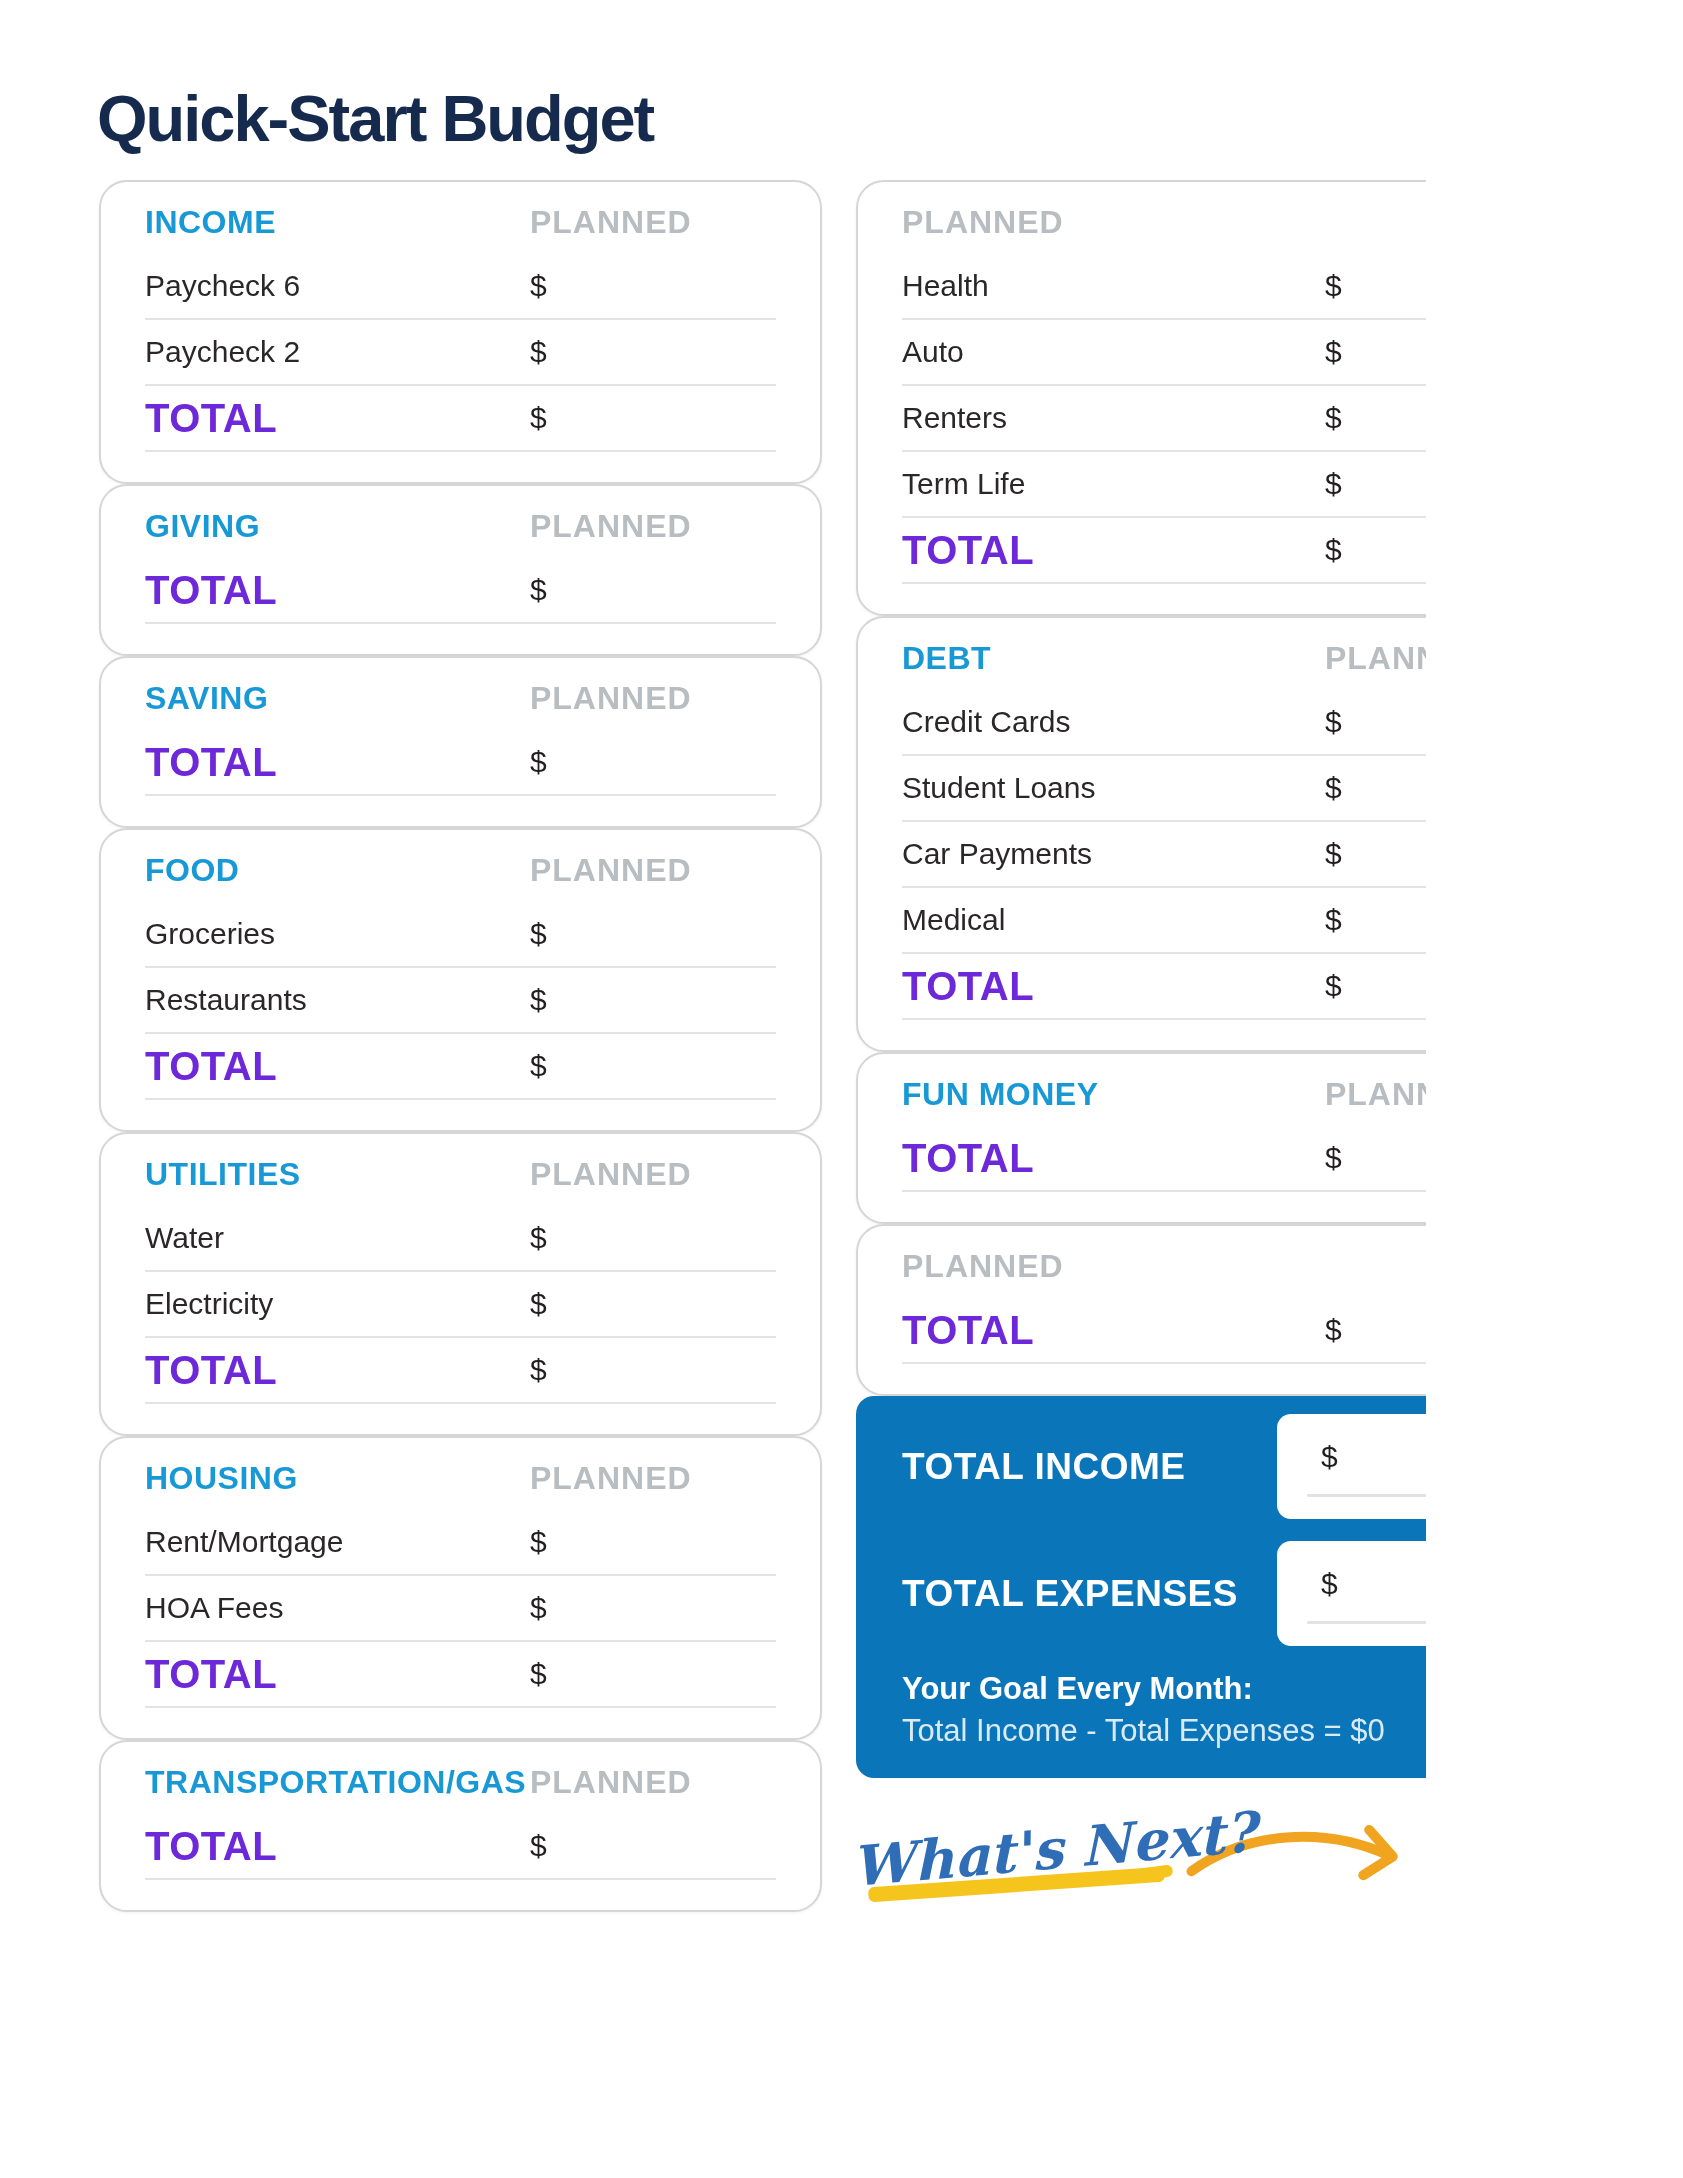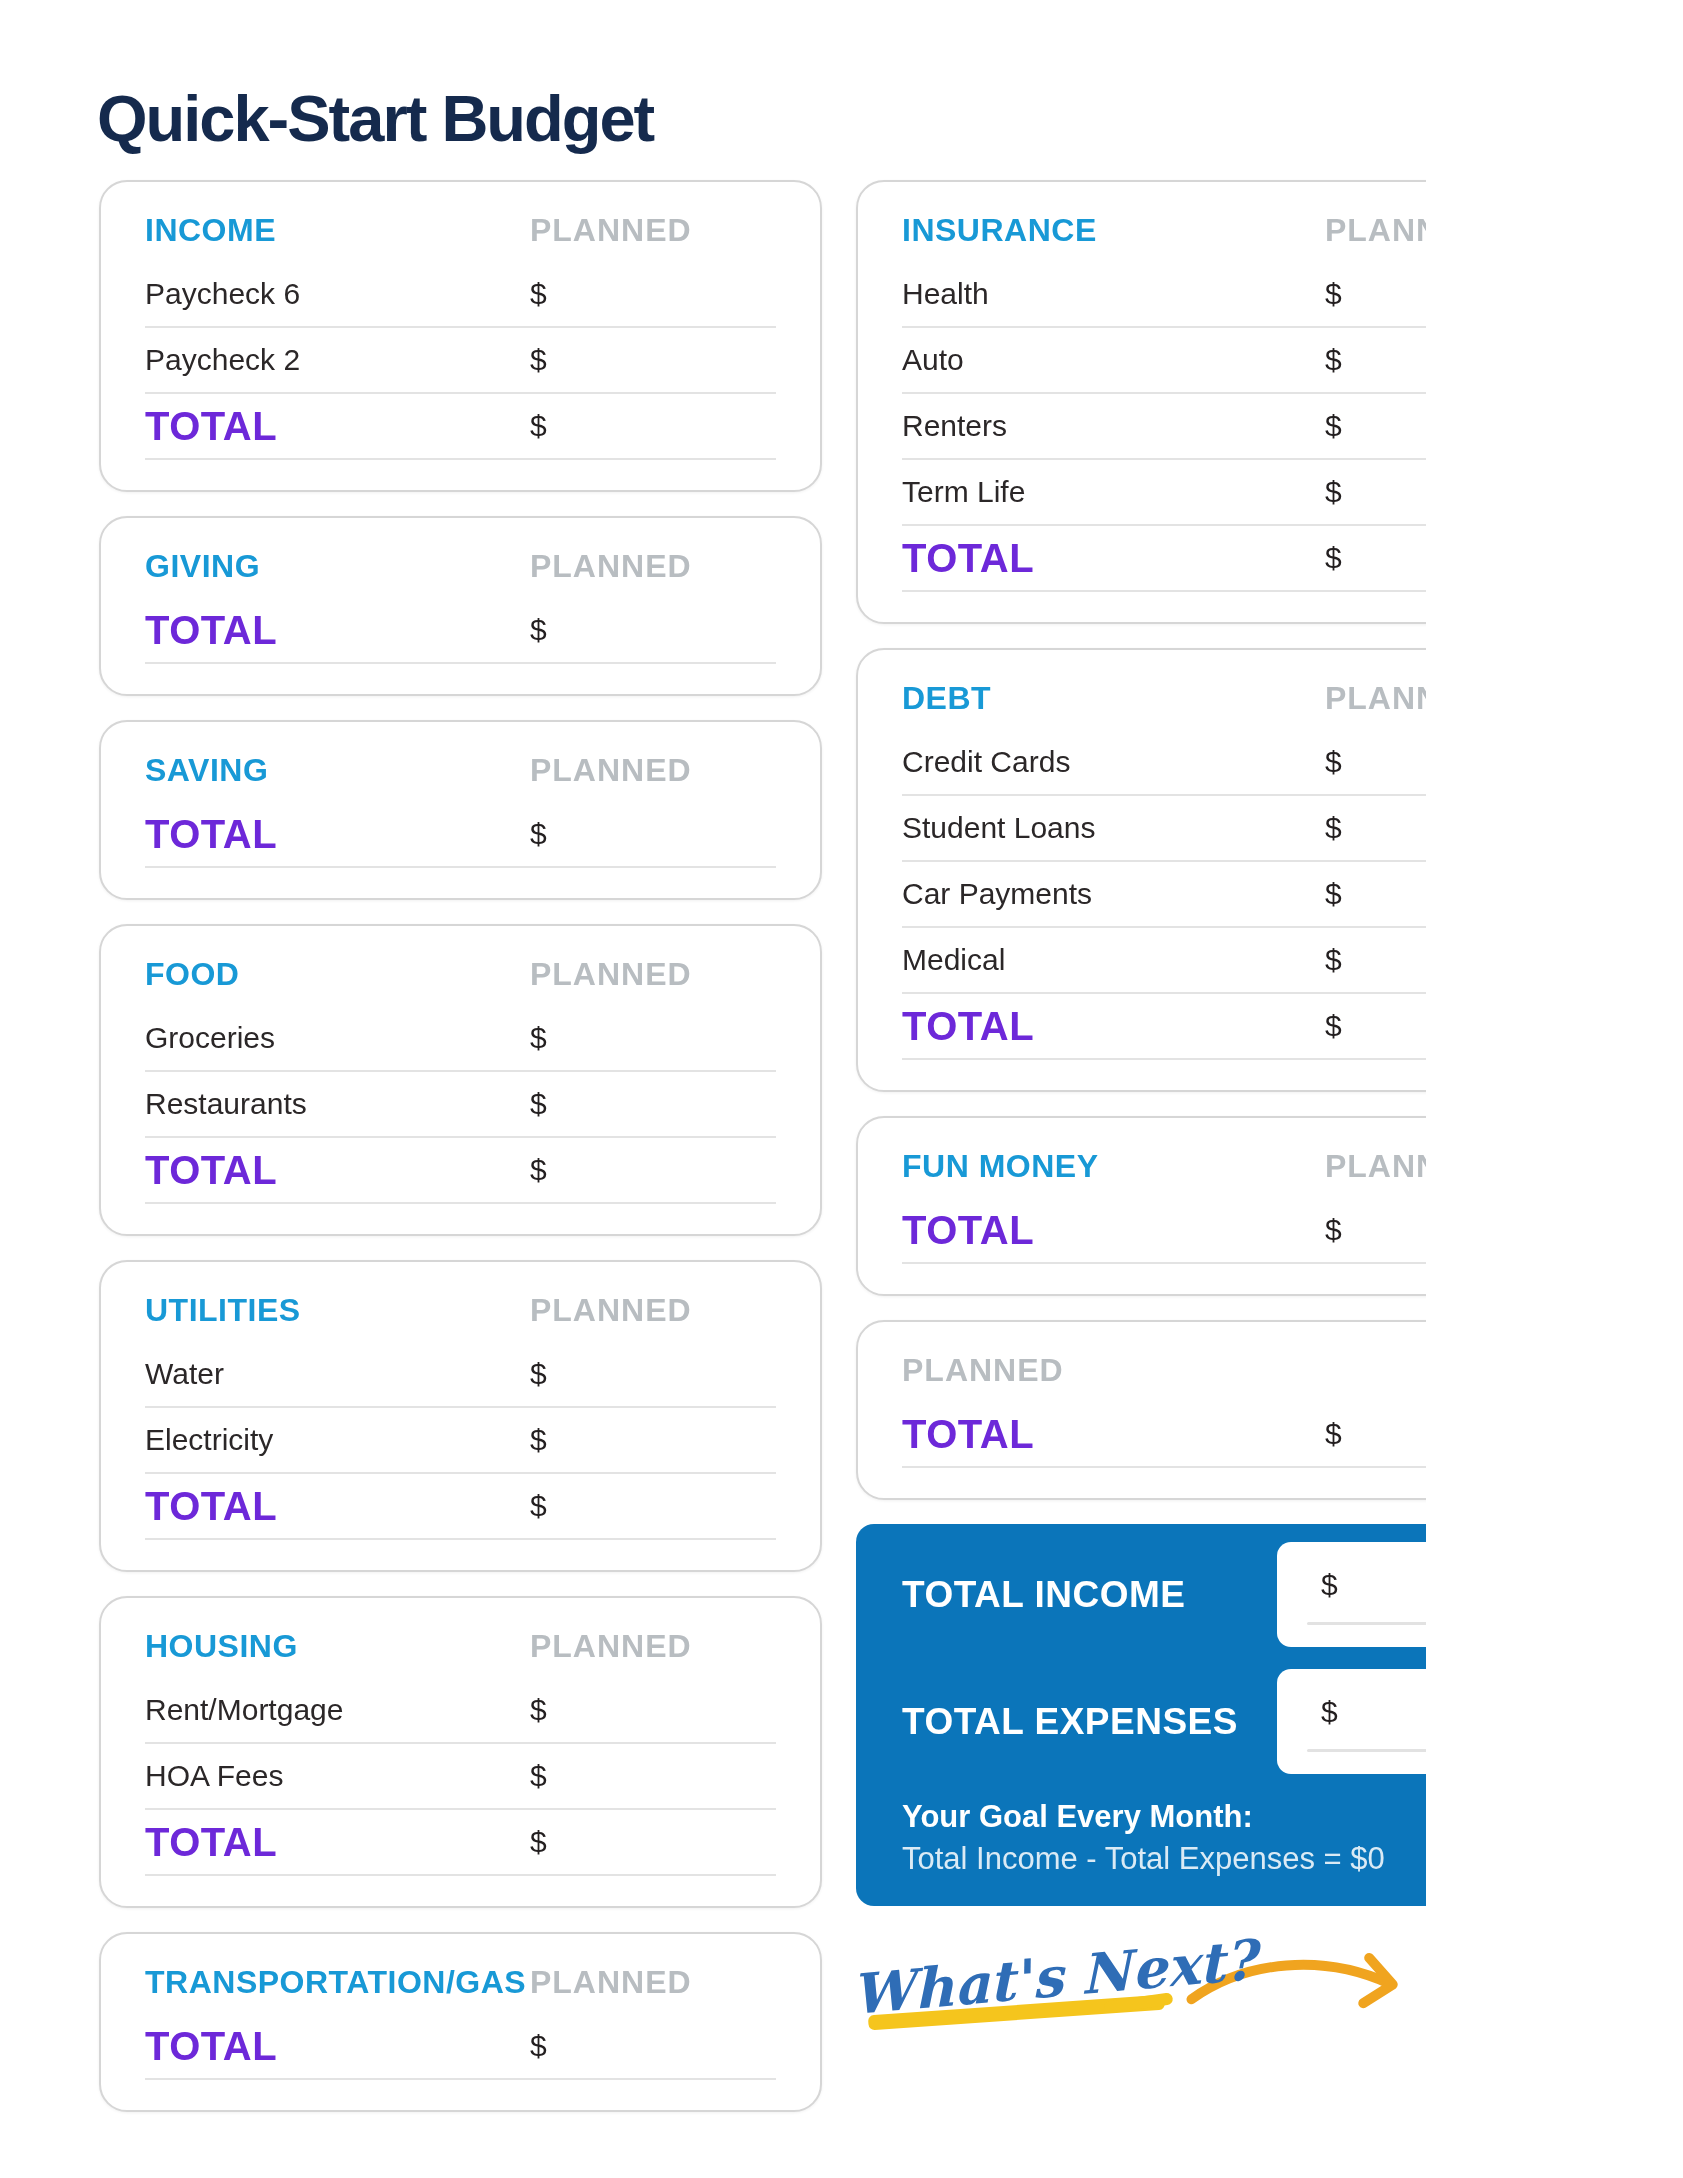--- a/index.html
+++ b/index.html
@@ -18,22 +18,21 @@
   }
   .col { position:absolute; top:180px; }
   .col-left  { left:99px; width:723px; }
   .col-right { left:856px; width:728px; }
 
   .card {
     background:#fff;
     border:2px solid #d6d6d6;
     border-radius:28px;
     box-shadow:0 1px 3px rgba(0,0,0,0.06);
-    padding:26px 44px 30px 44px;
-    margin-bottom:24px;
+    padding:18px 44px 30px 44px;
   }
   .card-grid { display:grid; align-items:center; }
   .col-left  .card-grid { grid-template-columns:1fr 39%; }
   .col-right .card-grid { grid-template-columns:1fr 33.5%; }
 
   .card-header { height:44px; margin-bottom:10px; }
   .cat     { font-size:32px; font-weight:800; letter-spacing:0.5px; color:#1899d6; }
   .planned { font-size:32px; font-weight:800; letter-spacing:1px; color:#b8bdc1; }
 
   .row { height:66px; border-bottom:2px solid #e3e3e3; }
@@ -202,21 +201,20 @@
         <span class="val">$</span>
       </div>
     </section>
 
   </div>
 
   <div class="col col-right">
 
     <section class="card">
       <div class="card-grid card-header">
-        <span class="cat">INSURANCE</span>
         <span class="planned">PLANNED</span>
       </div>
       <div class="card-grid row">
         <span class="item">Health</span>
         <span class="val">$</span>
       </div>
       <div class="card-grid row">
         <span class="item">Auto</span>
         <span class="val">$</span>
       </div>

